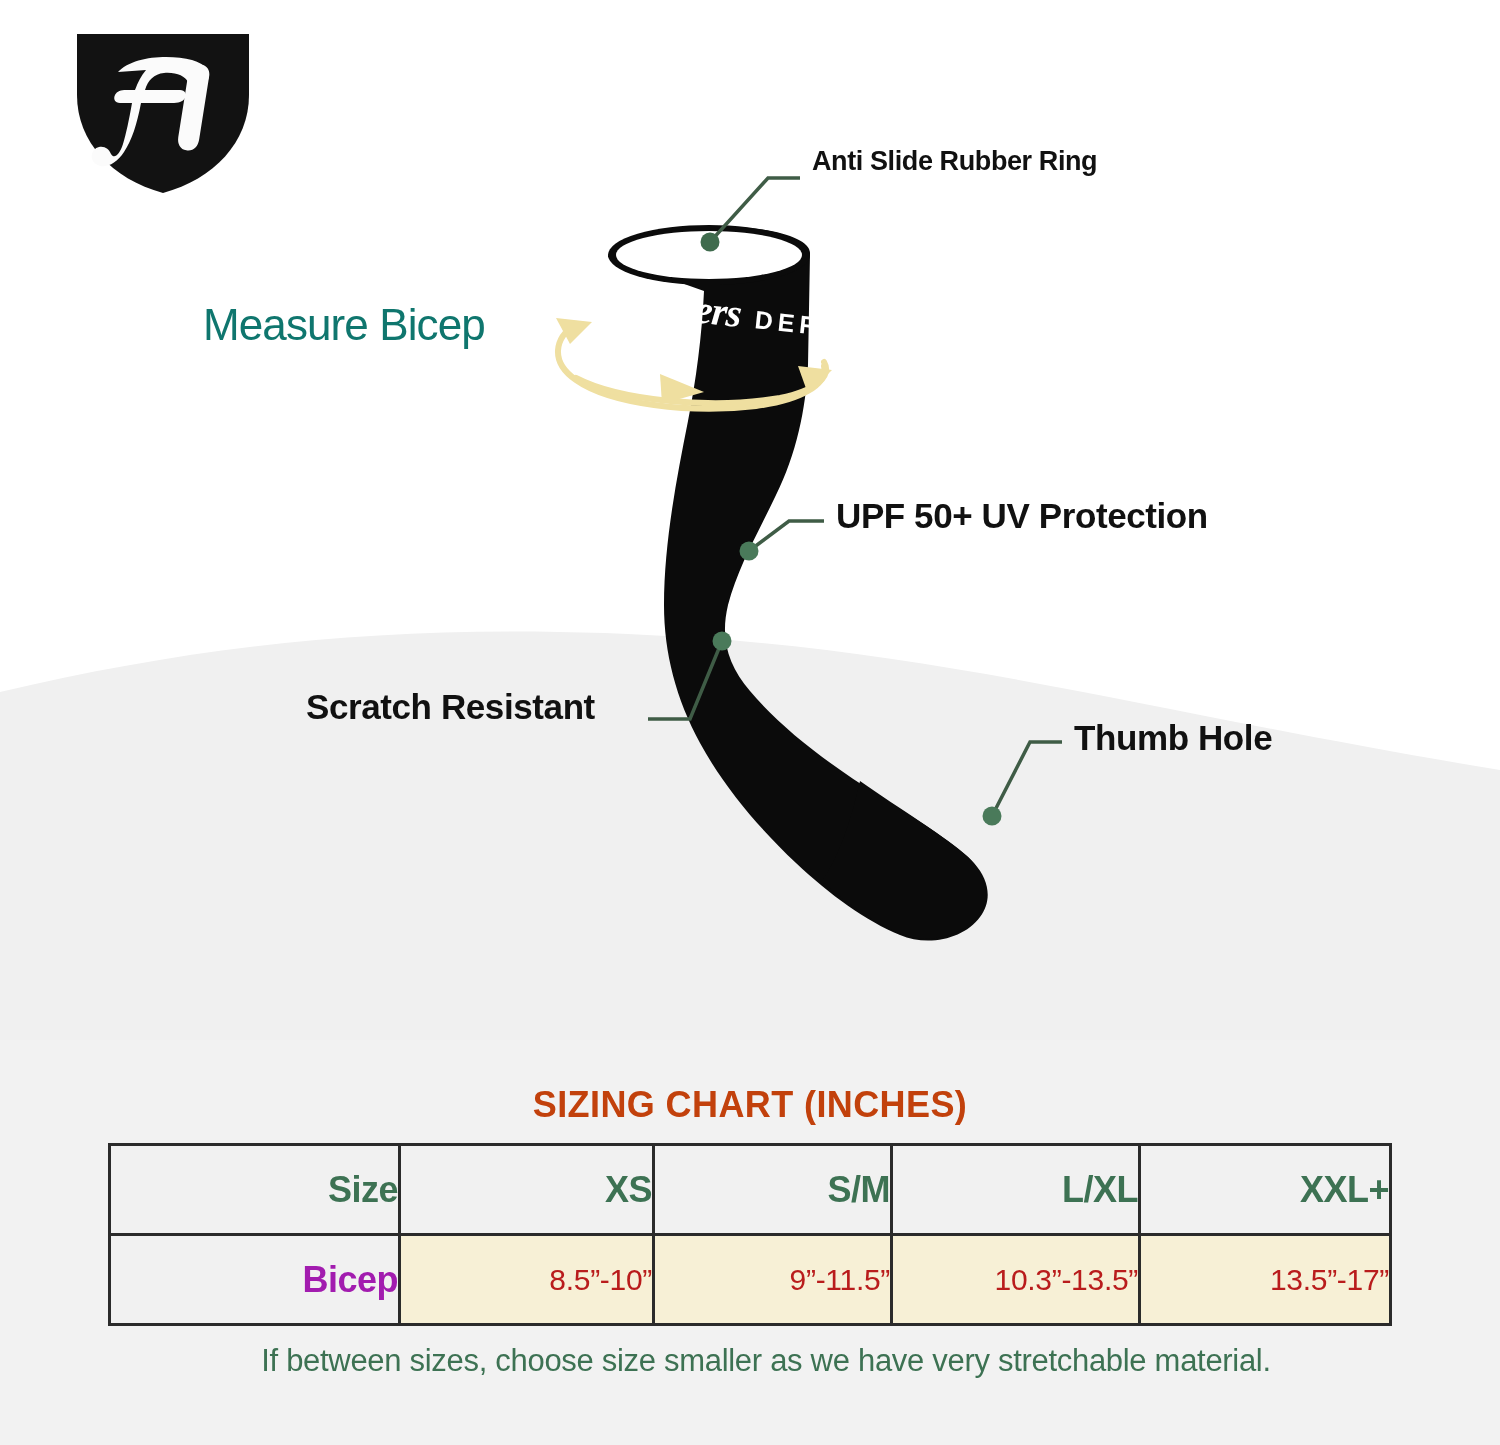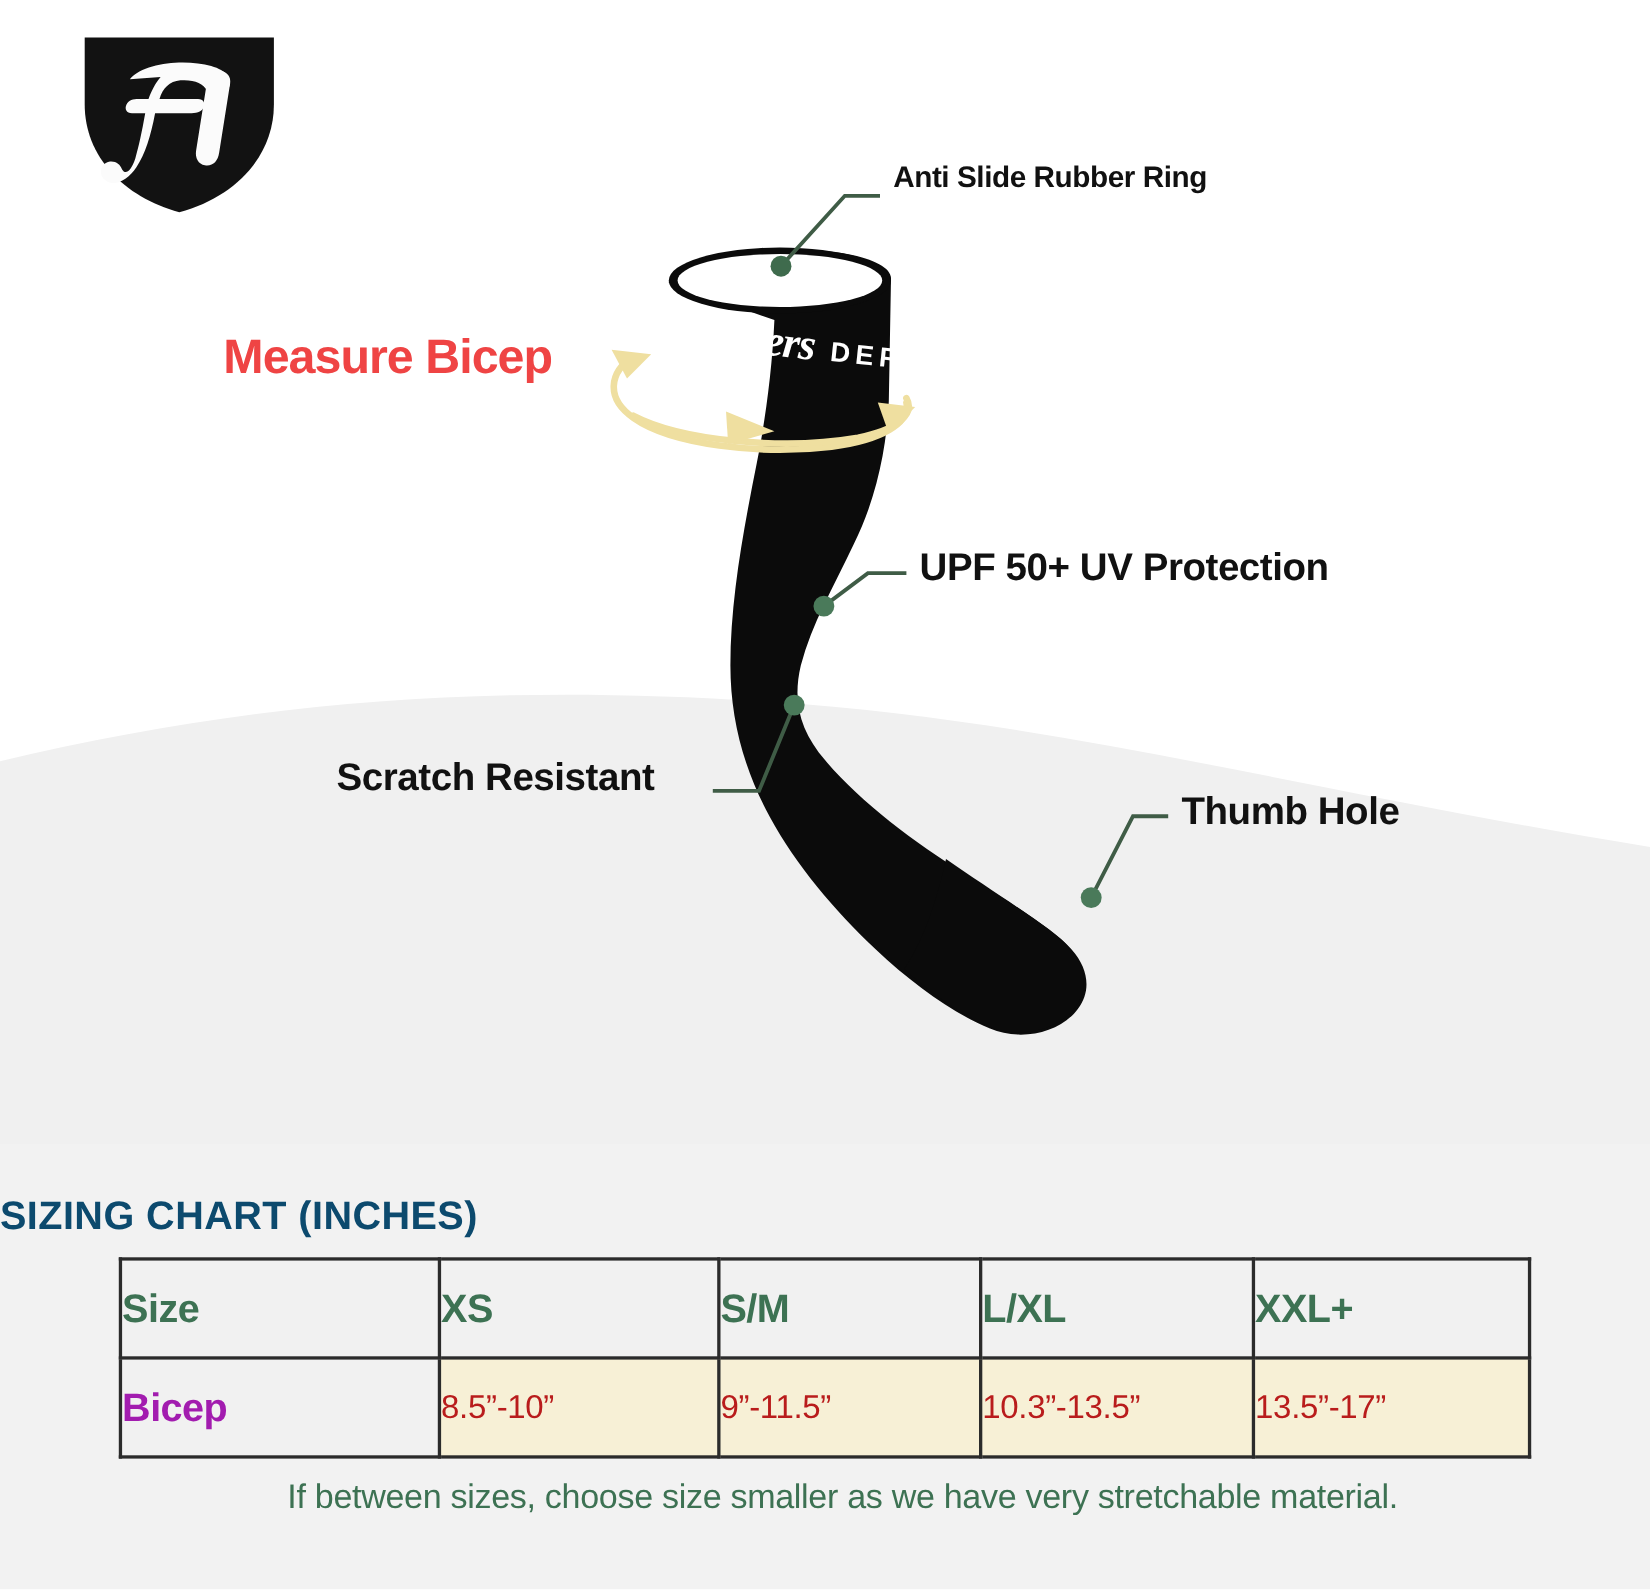--- a/index.html
+++ b/index.html
@@ -49,56 +49,56 @@
     white-space: nowrap;
     line-height: 1;
   }
   #label-ring      { left: 812px;  top: 148px;  font-size: 27px; }
   #label-upf       { left: 836px;  top: 498px;  font-size: 35px; }
   #label-scratch   { left: 306px;  top: 689px;  font-size: 35px; }
   #label-thumb     { left: 1074px; top: 720px;  font-size: 35px; }
   #label-measure   {
     left: 203px; top: 303px;
     font-size: 44px;
-    font-weight: 700;
-    color: #ef4444;
+    font-weight: 400;
+    color: #0f766e;
     letter-spacing: -0.9px;
   }
 
   
   #leaders {
     position: absolute; left: 0; top: 0;
     width: 1500px; height: 1445px;
     z-index: 4;
     pointer-events: none;
   }
 
   
   #chart-title {
     position: absolute;
     left: 0; top: 1084px;
     width: 1500px;
-    text-align: left;
+    text-align: center;
     font-size: 36px;
     font-weight: 800;
-    color: #0c4a6e;
+    color: #c2410c;
     letter-spacing: 0.4px;
     z-index: 5;
   }
   #sizing-table {
     position: absolute;
     left: 108px; top: 1143px;
     width: 1281px;
     border-collapse: collapse;
     table-layout: fixed;
     z-index: 5;
   }
   #sizing-table td {
     border: 3px solid #2b2b2b;
-    text-align: left;
+    text-align: right;
     vertical-align: middle;
     height: 90px;
   }
   #sizing-table tr.header-row td {
     background: #f1f1f1;
     color: #3d7253;
     font-size: 36px;
     font-weight: 800;
     letter-spacing: -0.5px;
   }

